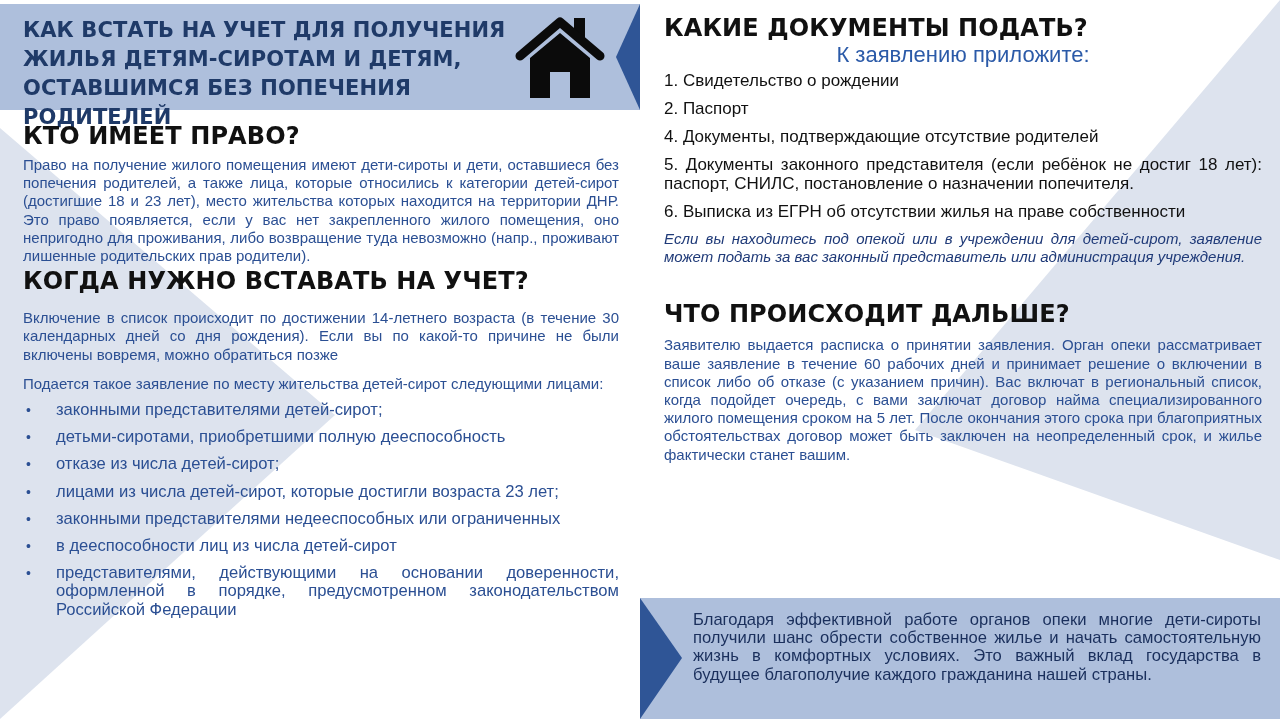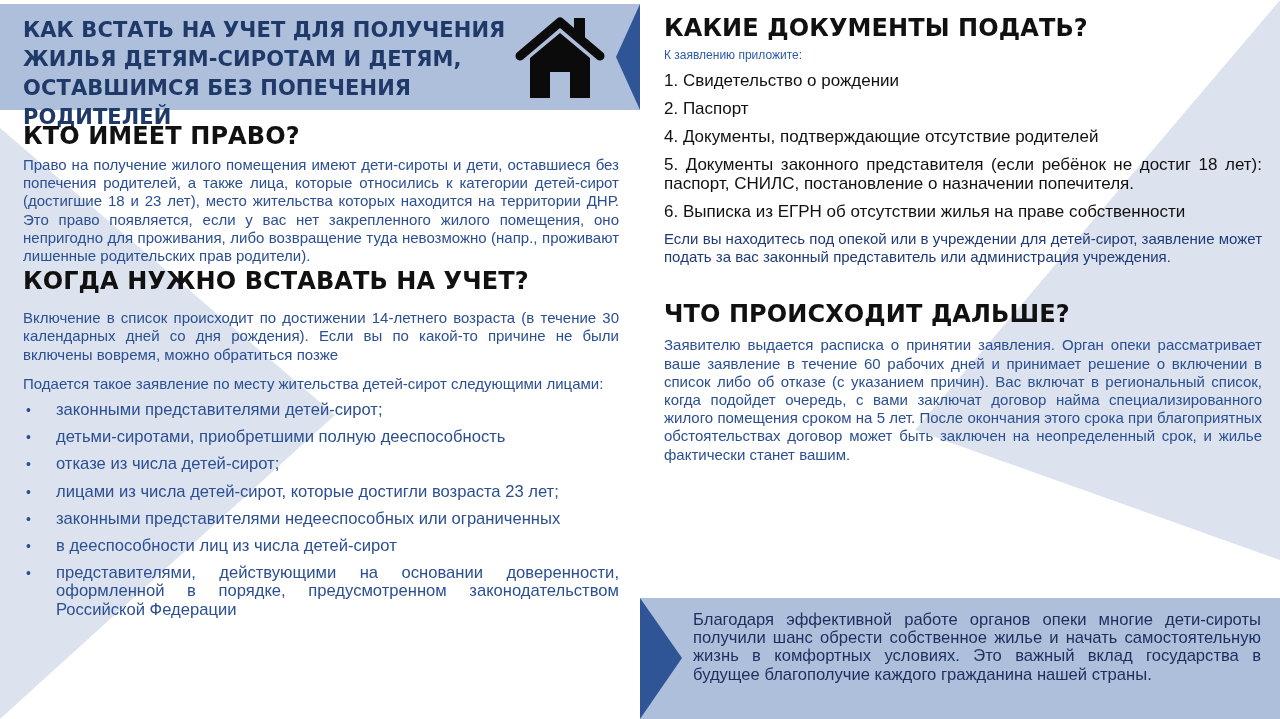--- a/index.html
+++ b/index.html
@@ -42,22 +42,22 @@
       position: relative; padding-left: 33px; margin-bottom: 9px;
       font-family: "Liberation Sans", sans-serif;
       font-size: 16.6px; line-height: 18.2px; color: #2b4f93;
       text-align: justify; text-align-last: left;
     }
     .bullets li .dot {
       position: absolute; left: 3px; top: 0; color: #2b4f93; font-size: 14px;
     }
 
     .doc-intro {
-      font-family: "Liberation Sans", sans-serif; font-size: 12px; color: #2b5aa8;
-      line-height: 20px; margin-top: 5px;
+      font-family: "Liberation Sans", sans-serif; font-size: 22px; color: #2b5aa8;
+      line-height: 20px; margin-top: 5px; text-align: center;
     }
     .doc-list { list-style: none; margin-top: 7px; }
     .doc-list li {
       font-family: "Liberation Sans", sans-serif; font-size: 17px; line-height: 18.6px;
       color: #111111; margin-bottom: 9.5px; text-align: justify; text-align-last: left;
     }
 
     .footer-band {
       position: absolute; left: 640px; top: 598px; width: 708px; height: 121px;
       background: #aebfdc; z-index: 1;
@@ -115,21 +115,21 @@
   <section>
     <h2 class="section-title">Какие документы подать?</h2>
     <div class="doc-intro">К заявлению приложите:</div>
     <ol class="doc-list">
       <li>1. Свидетельство о рождении</li>
       <li>2. Паспорт</li>
       <li>4. Документы, подтверждающие отсутствие родителей</li>
       <li>5. Документы законного представителя (если ребёнок не достиг 18 лет): паспорт, СНИЛС, постановление о назначении попечителя.</li>
       <li>6. Выписка из ЕГРН об отсутствии жилья на праве собственности</li>
     </ol>
-    <p class="body-text dark" style="margin-top:-1px;">Если вы находитесь под опекой или в учреждении для детей-сирот, заявление может подать за вас законный представитель или администрация учреждения.</p>
+    <p class="body-text dark" style="margin-top:-1px;font-style:italic;">Если вы находитесь под опекой или в учреждении для детей-сирот, заявление может подать за вас законный представитель или администрация учреждения.</p>
   </section>
 
   <section style="margin-top:36px;">
     <h2 class="section-title">Что происходит дальше?</h2>
     <p class="body-text" style="margin-top:10px;">Заявителю выдается расписка о принятии заявления. Орган опеки рассматривает ваше заявление в течение 60 рабочих дней и принимает решение о включении в список либо об отказе (с указанием причин). Вас включат в региональный список, когда подойдет очередь, с вами заключат договор найма специализированного жилого помещения сроком на 5 лет. После окончания этого срока при благоприятных обстоятельствах договор может быть заключен на неопределенный срок, и жилье фактически станет вашим.</p>
   </section>
 </div>
 
 <div class="footer-band">
   <svg class="footer-arrow" viewBox="0 0 42 121" preserveAspectRatio="none">

